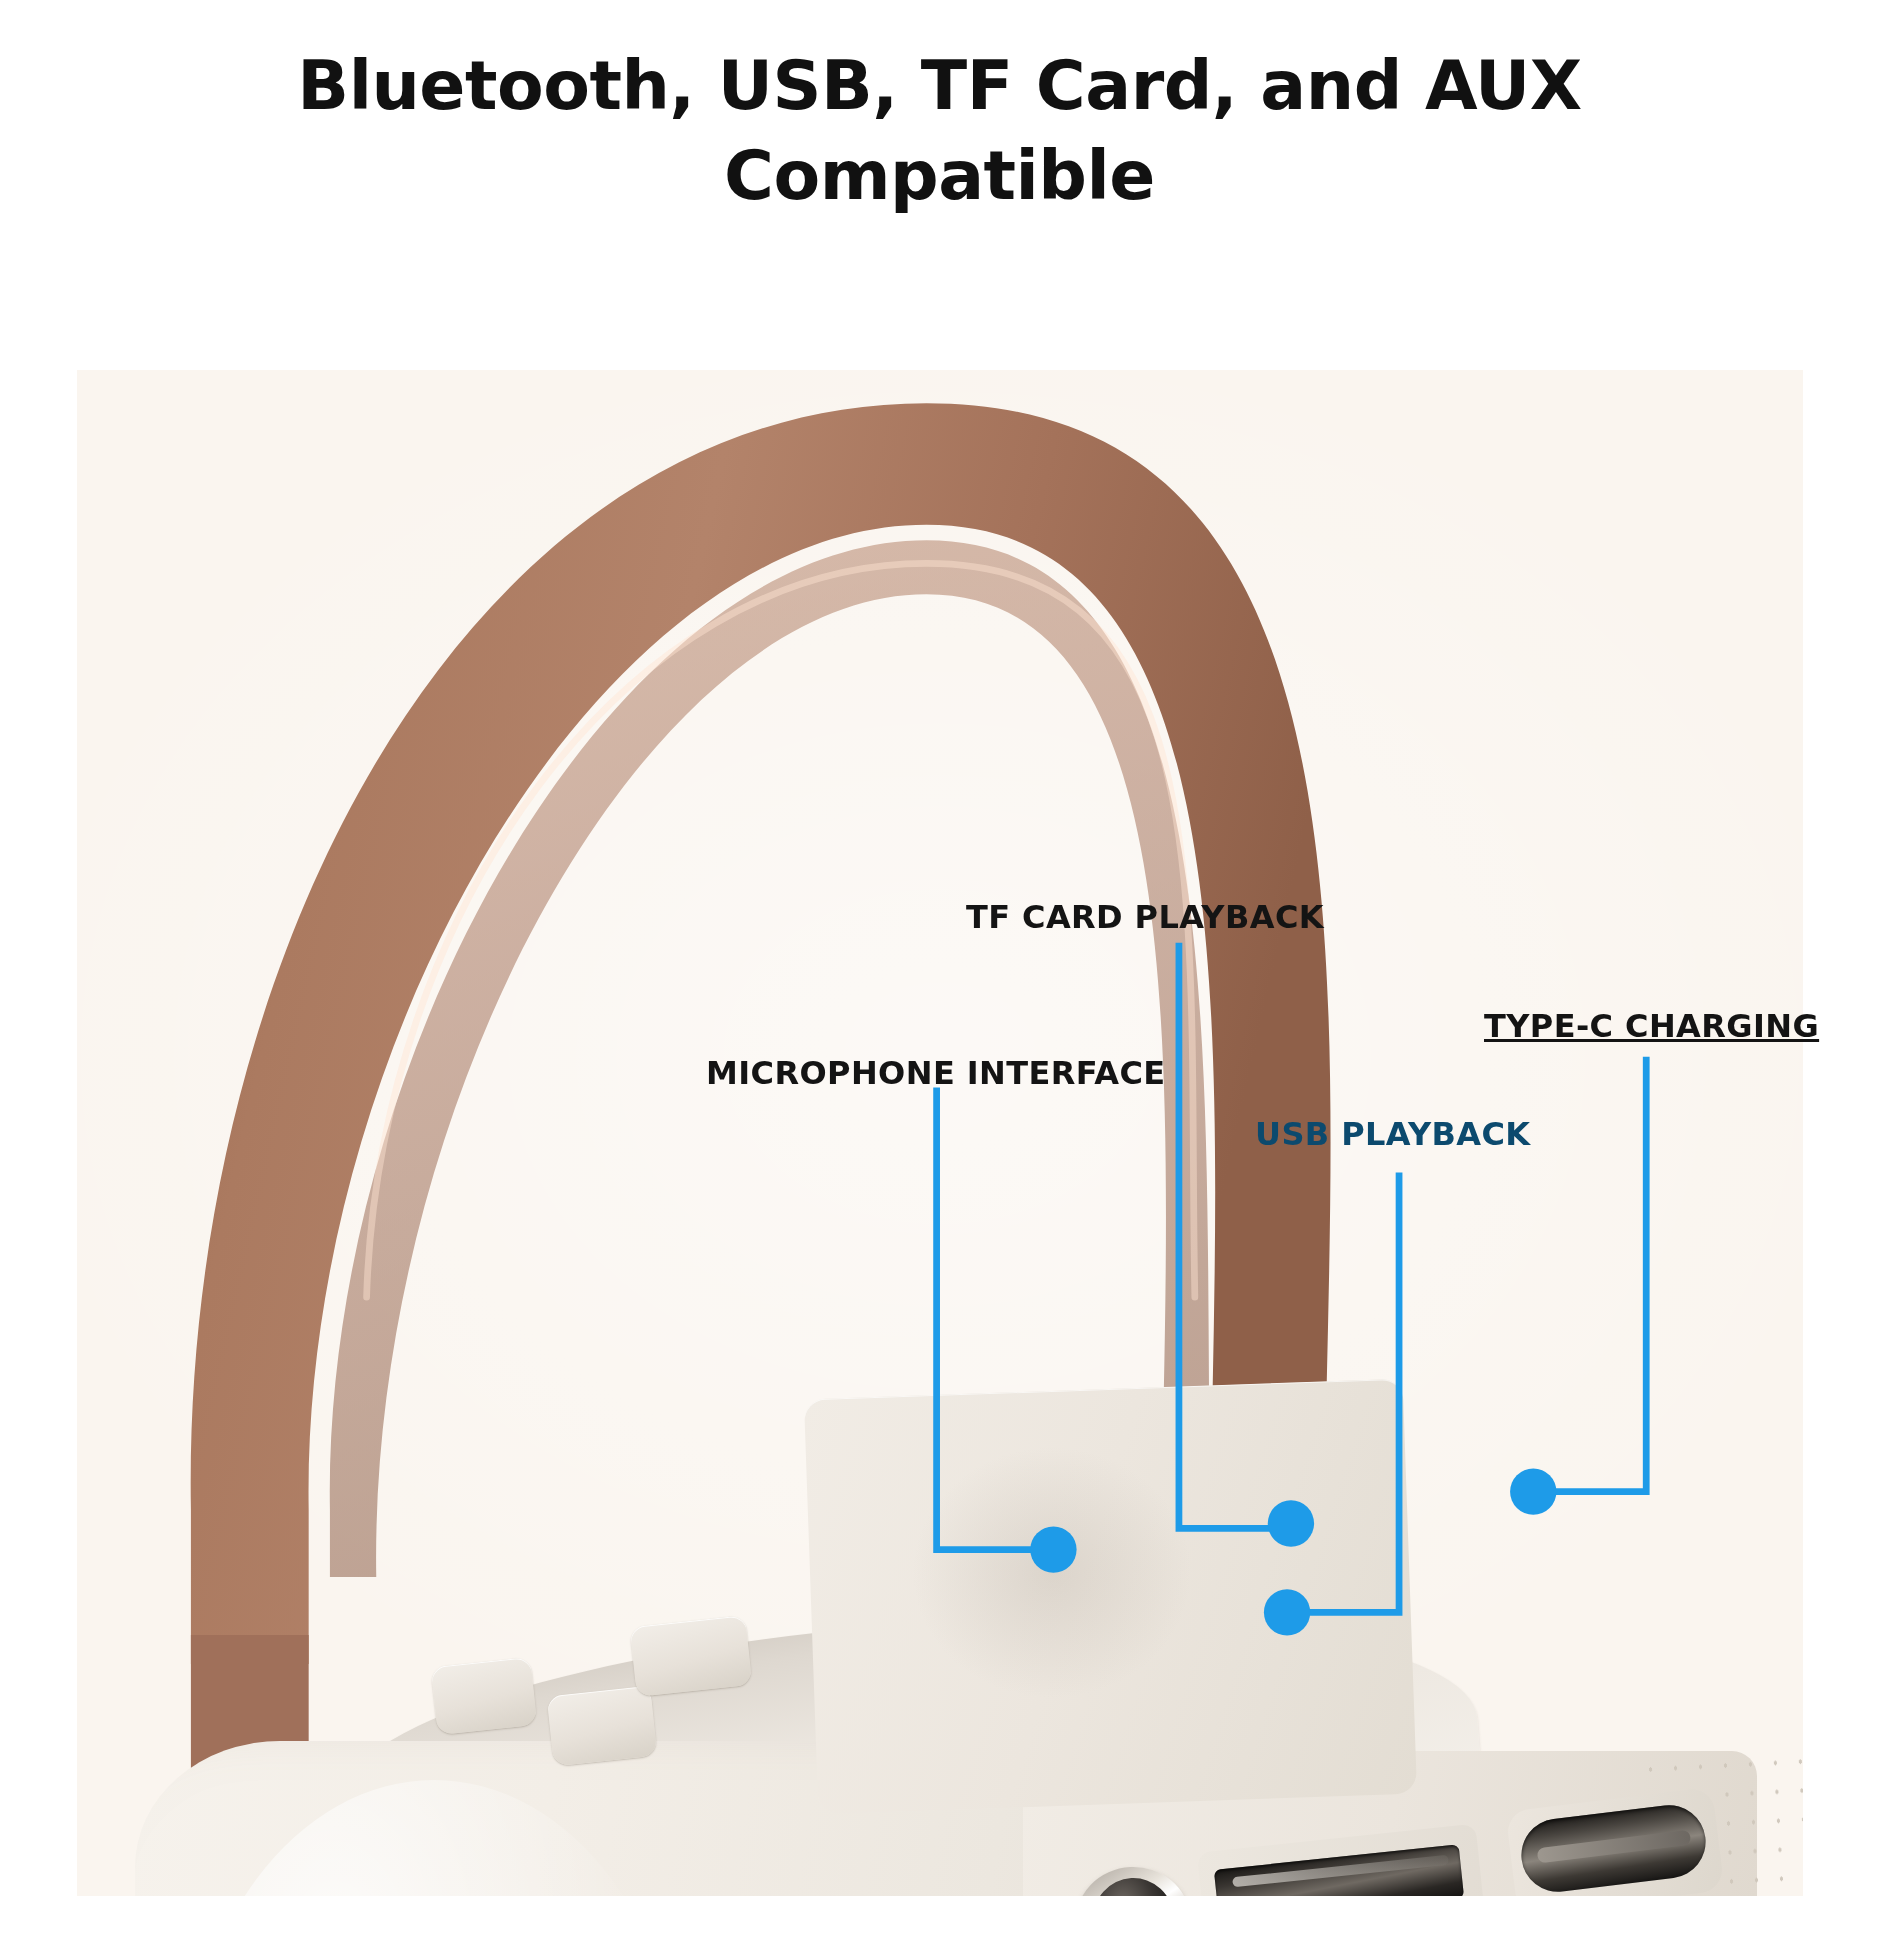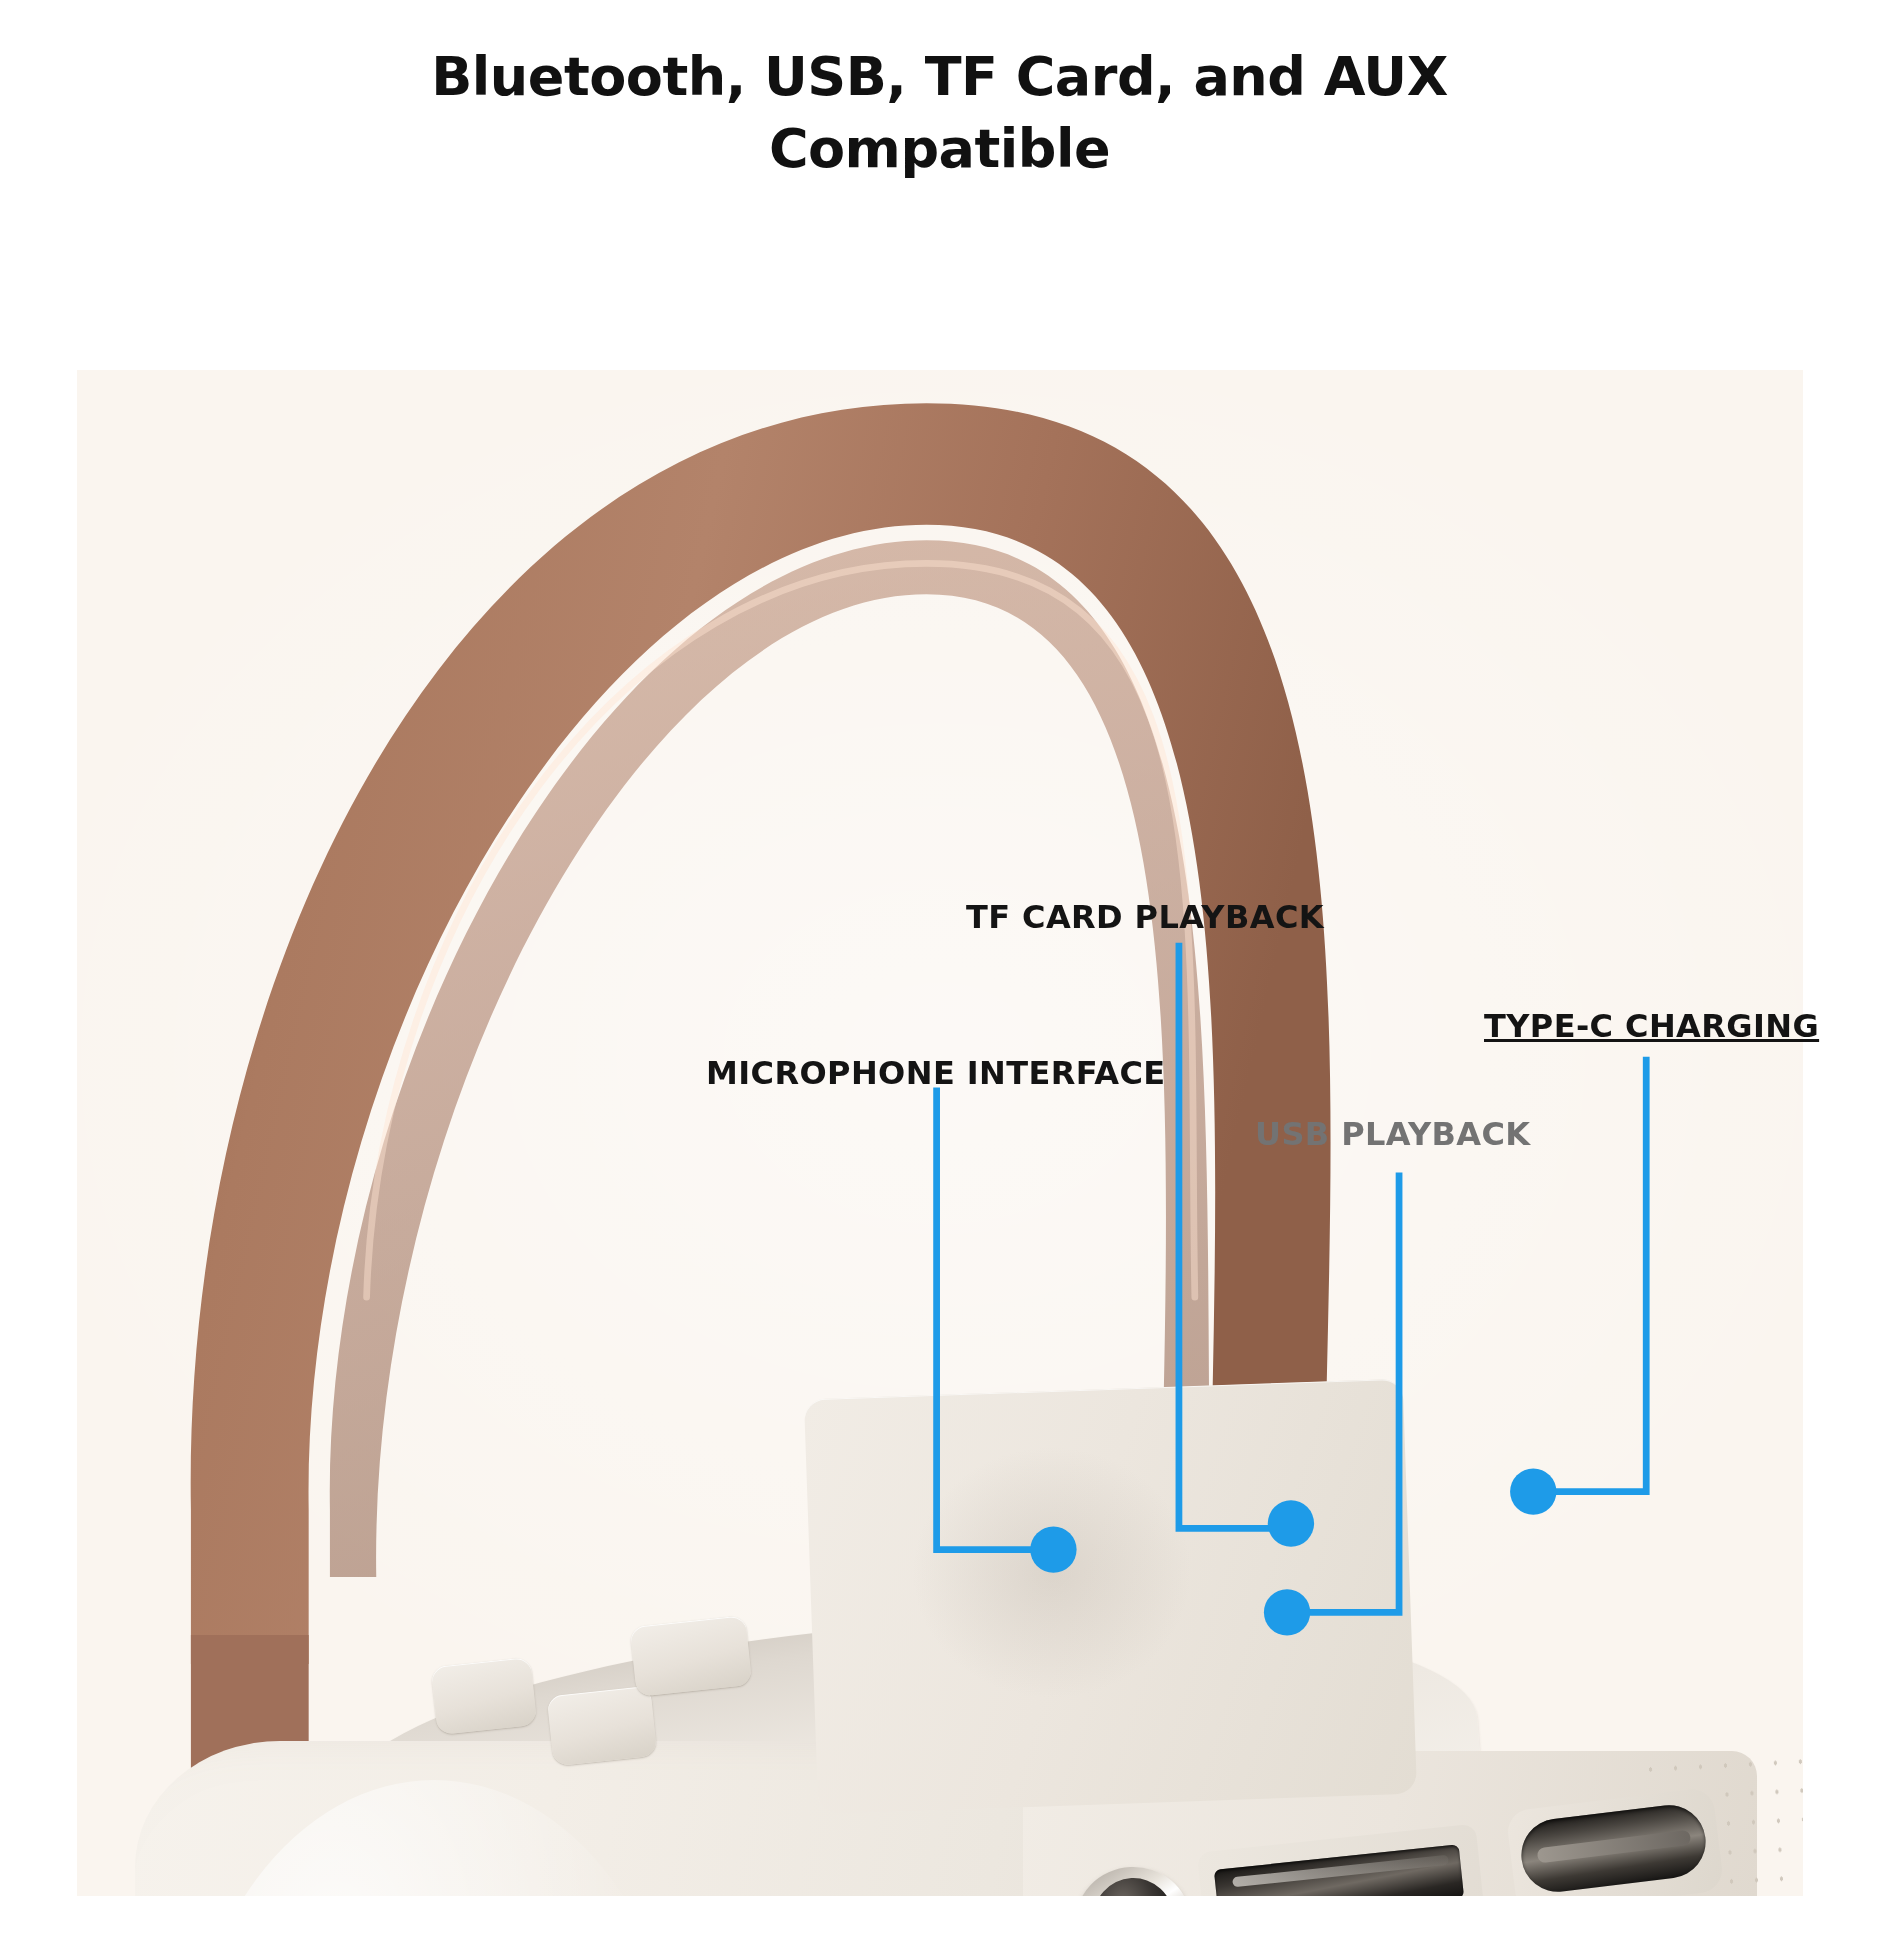--- a/index.html
+++ b/index.html
@@ -16,21 +16,21 @@
   }
 
   
   .heading {
     position:absolute;
     left:0; top:41px;
     width:1879px;
     text-align:center;
     font-family:"DejaVu Sans", sans-serif;
     font-weight:700;
-    font-size:54px;
+    font-size:68px;
     line-height:1.33;
     letter-spacing:-0.5px;
     color:#111111;
     white-space:pre-line;
   }
 
   
   .photo-panel {
     position:absolute;
     left:77px; top:370px;
@@ -330,16 +330,16 @@
     </g>
     <g>
       <path id="line-3" fill="none" stroke="#1E9BE8" stroke-width="7" stroke-linecap="square" d="M 1449 1218 L 1449 1670 L 1344 1670"></path>
       <circle id="dot-3" r="24" fill="#1E9BE8" cx="1333" cy="1670"></circle>
     </g>
   </svg>
 
   <div class="callout-label" id="lab-0" style="left: 966px; top: 898px; color: rgb(20, 20, 20);">TF CARD PLAYBACK</div>
   <div class="callout-label" id="lab-1" style="left: 706px; top: 1054px; color: rgb(20, 20, 20);">MICROPHONE INTERFACE</div>
   <div class="callout-label" id="lab-2" style="left: 1484px; top: 1007px; color: rgb(20, 20, 20); text-decoration: underline;">TYPE-C CHARGING</div>
-  <div class="callout-label" id="lab-3" style="left: 1255px; top: 1115px; color: #737373;">USB PLAYBACK</div>
+  <div class="callout-label" id="lab-3" style="left: 1255px; top: 1115px; color: #0c4a6e;">USB PLAYBACK</div>
 
 </div>
 
 
 </body></html>

